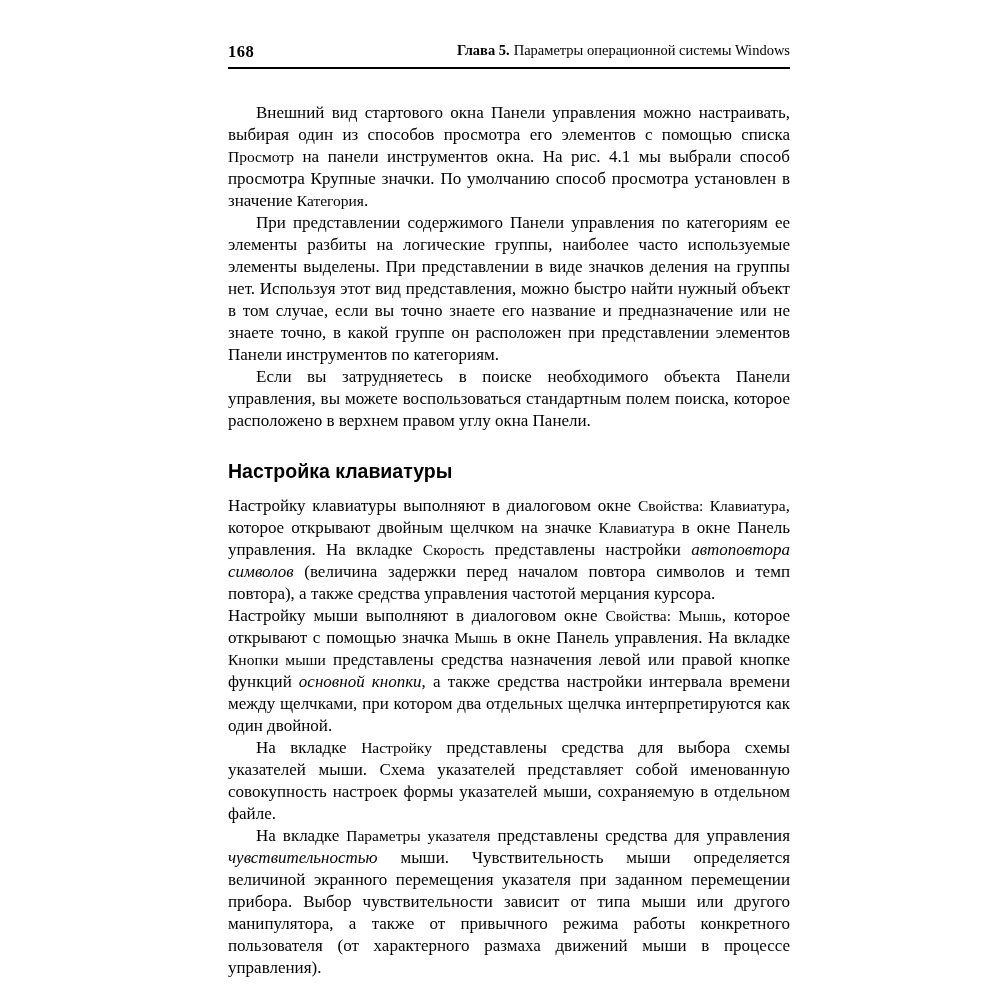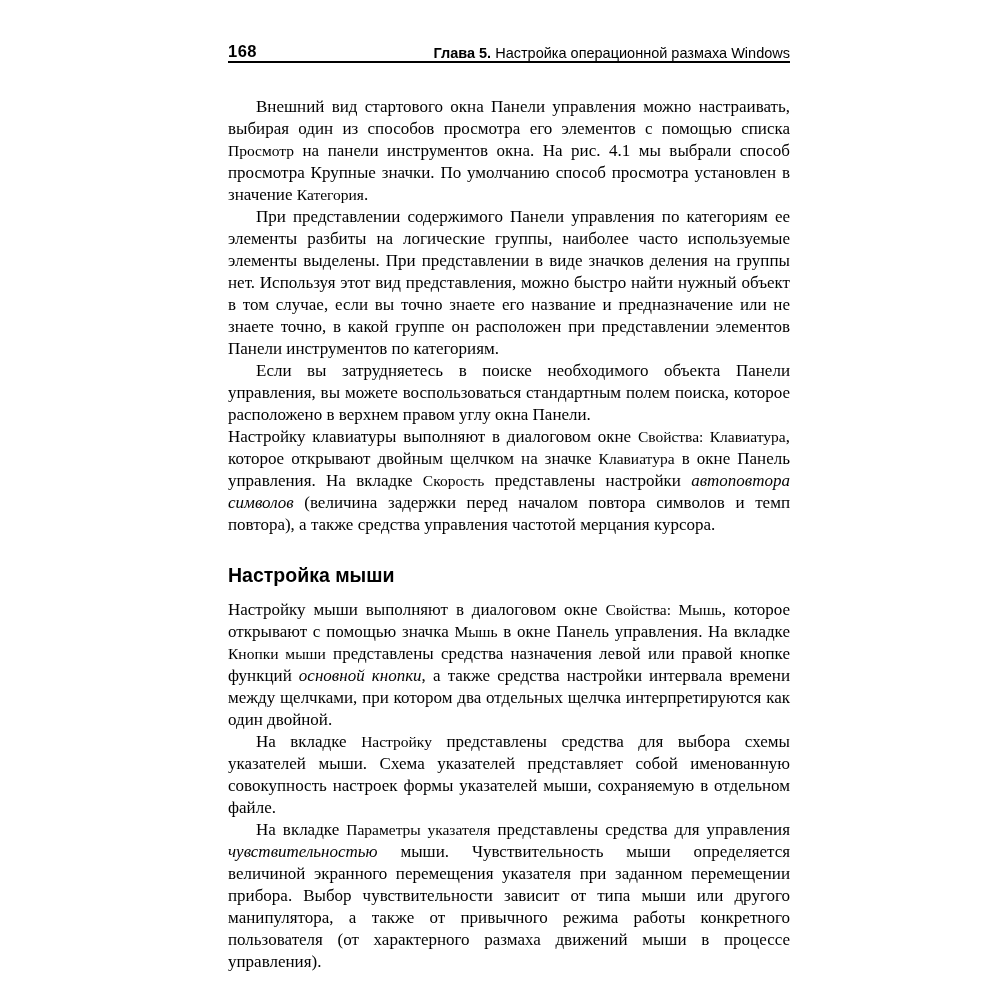--- a/index.html
+++ b/index.html
@@ -10,23 +10,24 @@
     background: #ffffff;
     box-sizing: border-box;
     padding: 42px 210px 0 228px;
     color: #000;
     overflow: hidden;
   }
   
   .running-head {
     display: flex;
     justify-content: space-between;
-    align-items: flex-end;
+    align-items: flex-start;
     border-bottom: 2px solid #000;
-    font-family: Liberation Sans, sans-serif;
+    padding-bottom: 5px;
+    font-family: Liberation Serif, serif;
     font-size: 14.5px;
   }
   .page-num { font-weight: bold; font-size: 16.5px; letter-spacing: 0.5px; }
   .chapter-ref { white-space: nowrap; }
   .chapter-label { font-weight: bold; }
   .chapter-title { font-weight: normal; margin-left: 4px; }
 
   
   .body-text {
     margin-top: 33px;
@@ -60,31 +61,31 @@
     margin: 27px 0 12px 0;
   }
 </style>
 </head>
 <body>
 
 <div class="page">
 
   <header class="running-head">
     <span class="page-num">168</span>
-    <span class="chapter-ref"><span class="chapter-label">Глава 5.</span><span class="chapter-title">Настройка операционной размаха Windows</span></span>
+    <span class="chapter-ref"><span class="chapter-label">Глава 5.</span><span class="chapter-title">Параметры операционной системы Windows</span></span>
   </header>
 
   <main class="body-text">
 
     <p class="indent"><span class="run-serif">Внешний вид стартового окна Панели управления можно настраивать, выбирая один из способов просмотра его элементов с помощью списка </span><span class="run-sans">Просмотр</span><span class="run-serif"> на панели инструментов окна. На рис. 4.1 мы выбрали способ просмотра Крупные значки. По умолчанию способ просмотра установлен в значение </span><span class="run-sans">Категория</span><span class="run-serif">.</span></p>
     <p class="indent"><span class="run-serif">При представлении содержимого Панели управления по категориям ее элементы разбиты на логические группы, наиболее часто используемые элементы выделены. При представлении в виде значков деления на группы нет. Используя этот вид представления, можно быстро найти нужный объект в том случае, если вы точно знаете его название и предназначение или не знаете точно, в какой группе он расположен при представлении элементов Панели инструментов по категориям.</span></p>
     <p class="indent"><span class="run-serif">Если вы затрудняетесь в поиске необходимого объекта Панели управления, вы можете воспользоваться стандартным полем поиска, которое расположено в верхнем правом углу окна Панели.</span></p>
 
 
+    <h2 class="sub-heading">Настройка клавиатуры</h2>
     <p><span class="run-serif">Настройку клавиатуры выполняют в диалоговом окне </span><span class="run-sans">Свойства: Клавиатура</span><span class="run-serif">, которое открывают двойным щелчком на значке </span><span class="run-sans">Клавиатура</span><span class="run-serif"> в окне Панель управления. На вкладке </span><span class="run-sans">Скорость</span><span class="run-serif"> представлены настройки </span><span class="run-italic">автоповтора символов</span><span class="run-serif"> (величина задержки перед началом повтора символов и темп повтора), а также средства управления частотой мерцания курсора.</span></p>
 
-    <h2 class="sub-heading">Настройка мыши</h2>
     <p><span class="run-serif">Настройку мыши выполняют в диалоговом окне </span><span class="run-sans">Свойства: Мышь</span><span class="run-serif">, которое открывают с помощью значка </span><span class="run-sans">Мышь</span><span class="run-serif"> в окне Панель управления. На вкладке </span><span class="run-sans">Кнопки мыши</span><span class="run-serif"> представлены средства назначения левой или правой кнопке функций </span><span class="run-italic">основной кнопки</span><span class="run-serif">, а также средства настройки интервала времени между щелчками, при котором два отдельных щелчка интерпретируются как один двойной.</span></p>
     <p class="indent"><span class="run-serif">На вкладке </span><span class="run-sans">Настройку</span><span class="run-serif"> представлены средства для выбора схемы указателей мыши. Схема указателей представляет собой именованную совокупность настроек формы указателей мыши, сохраняемую в отдельном файле.</span></p>
     <p class="indent"><span class="run-serif">На вкладке </span><span class="run-sans">Параметры указателя</span><span class="run-serif"> представлены средства для управления </span><span class="run-italic">чувствительностью</span><span class="run-serif"> мыши. Чувствительность мыши определяется величиной экранного перемещения указателя при заданном перемещении прибора. Выбор чувствительности зависит от типа мыши или другого манипулятора, а также от привычного режима работы конкретного пользователя (от характерного размаха движений мыши в процессе управления).</span></p>
 
   </main>
 </div>
 
 </body></html>

